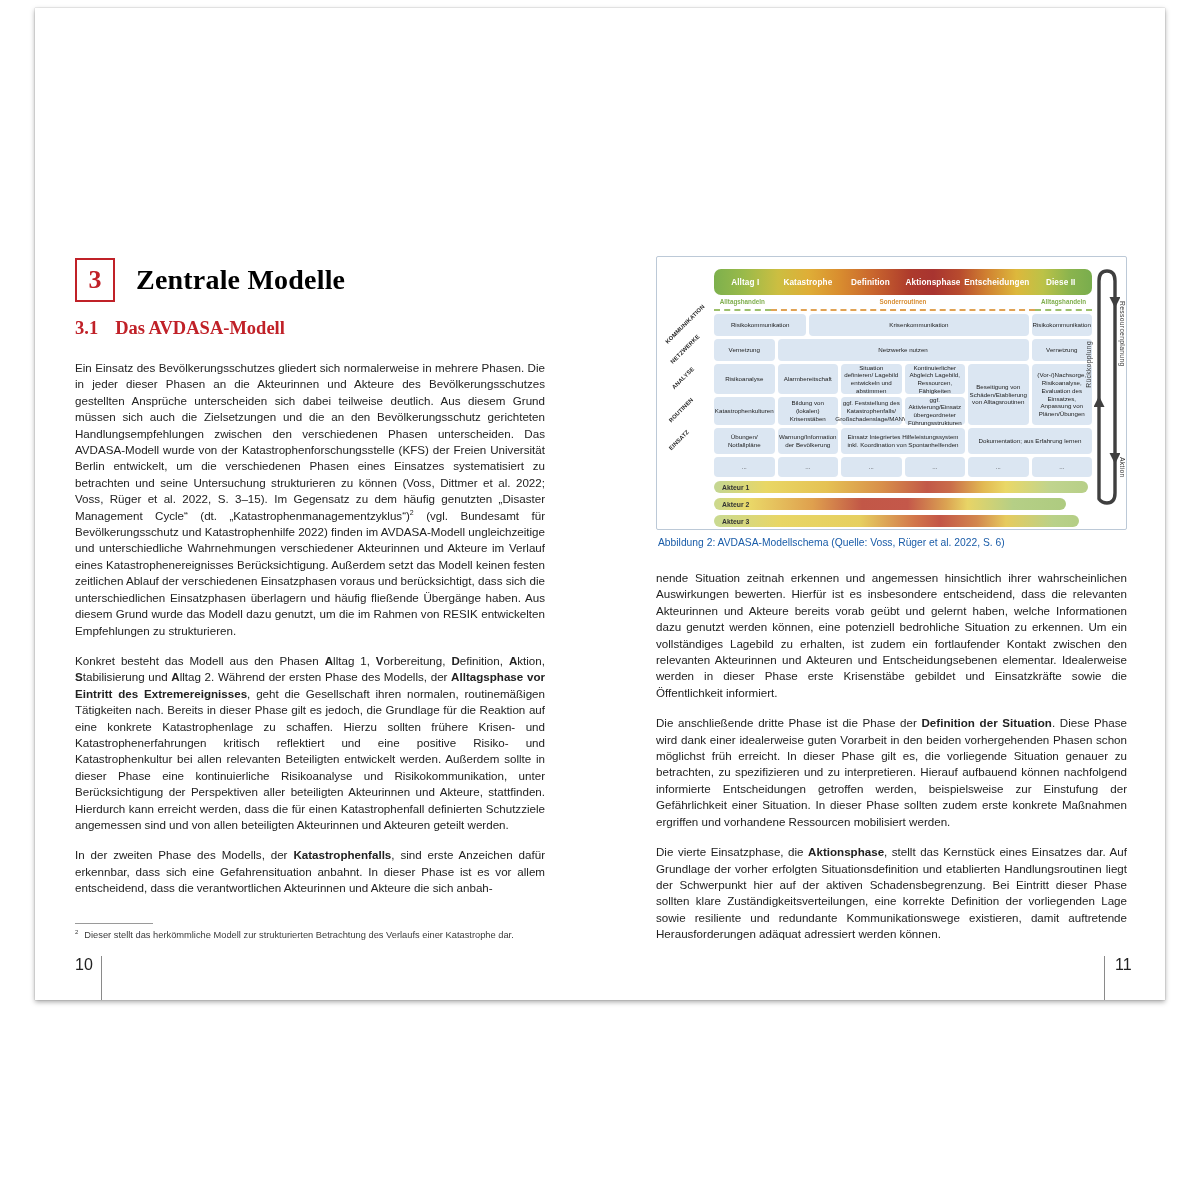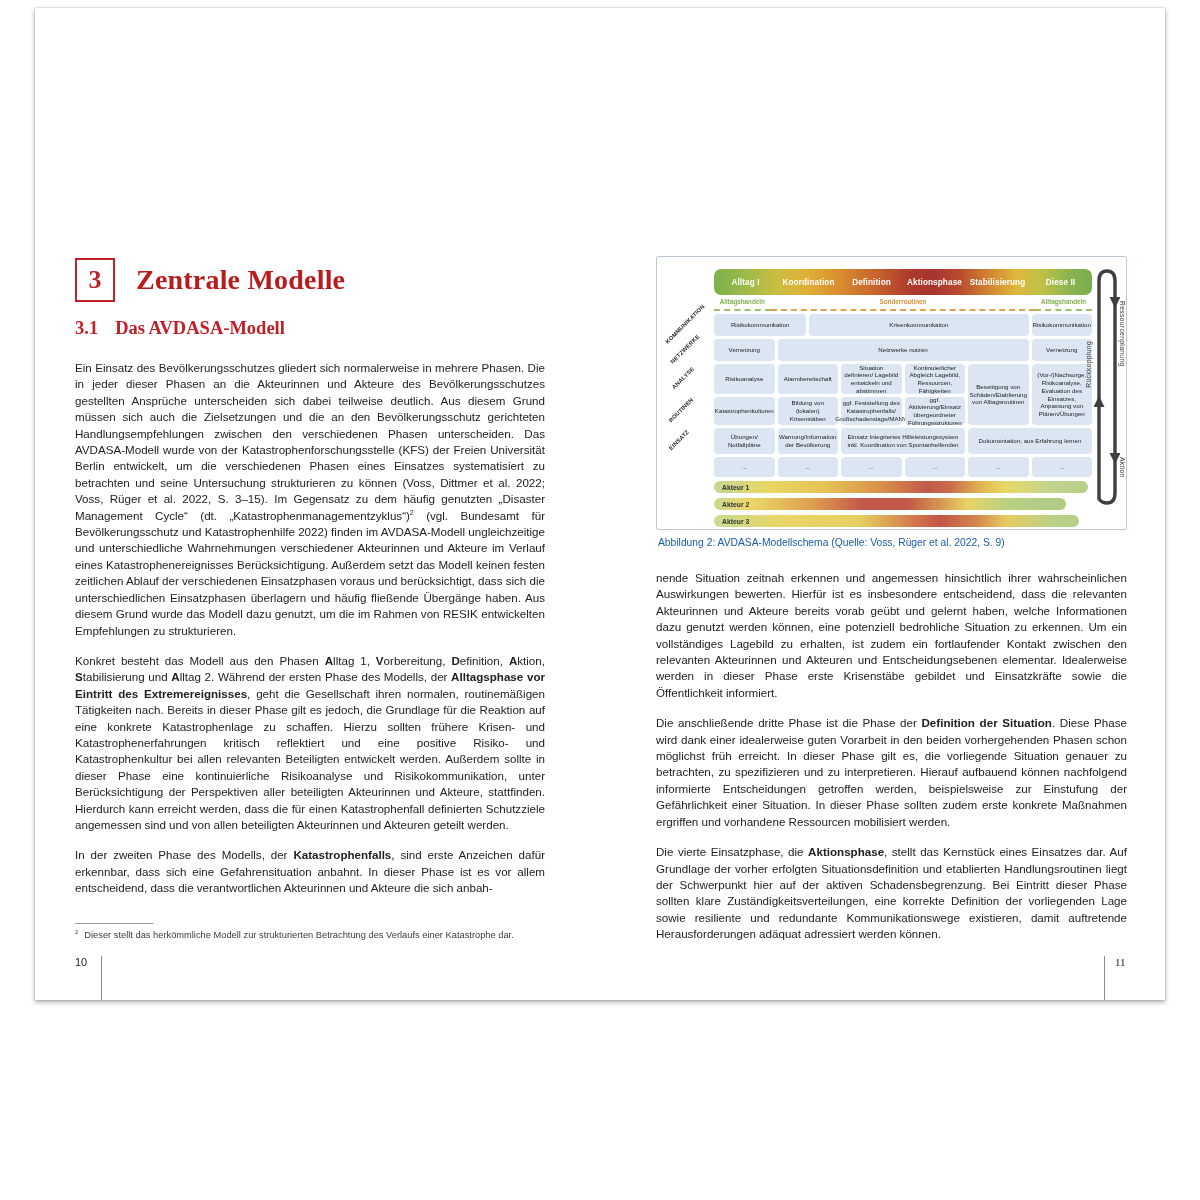--- a/index.html
+++ b/index.html
@@ -6,37 +6,37 @@
   .stage{position:relative;width:1200px;height:1200px;background:#fff;overflow:hidden;
          font-family:"Liberation Sans",sans-serif;}
   .sheet{position:absolute;left:35px;top:8px;width:1130px;height:992px;background:#fff;
          box-shadow:0 2px 5px rgba(0,0,0,.35), 0 0 1px rgba(0,0,0,.35);}
   
   .page-left{position:absolute;left:40px;top:0;width:470px;height:100%;}
   .chapter-head{position:absolute;left:0;top:250px;display:flex;align-items:center;gap:21px;}
   .chapnum{width:36px;height:40px;border:2.5px solid #c02128;color:#c02128;
            display:flex;align-items:center;justify-content:center;
            font:bold 26px "Liberation Serif",serif;}
-  .chaptitle{font:bold 28px "Liberation Serif",serif;color:#b91c1c;letter-spacing:.2px;margin:0;text-align:right;}
+  .chaptitle{font:bold 28px "Liberation Serif",serif;color:#000000;letter-spacing:.2px;margin:0;text-align:right;}
   .section-head{position:absolute;left:0;top:310px;display:flex;gap:17px;
                 font:bold 18.5px "Liberation Serif",serif;color:#c02128;}
   .bodycol{position:absolute;left:0;width:470px;color:#222;
            font-size:11.6px;line-height:16.4px;text-align:justify;}
   .left-body{top:352px;}
   .bodycol p{margin:0 0 14px 0;}
   .bodycol b{font-weight:bold;}
   .bodycol sup{font-size:7px;line-height:0;vertical-align:super;}
   .footnote-block{margin-top:26px;}
   .footnote-sep{width:78px;border-top:1px solid #9a9a9a;margin-bottom:5px;}
   .footnote{font-size:9.3px;line-height:12px;color:#3a3a3a;text-align:left;}
   .footnote sup{font-size:6px;vertical-align:super;margin-right:6px;}
   
-  .folio{position:absolute;font-size:11px;color:#222;top:948px;}
+  .folio{position:absolute;font-size:16px;color:#222;top:948px;}
   .folio-left{left:40px;}
-  .folio-right{left:1080px;font-family:Liberation Serif, serif;}
+  .folio-right{left:1080px;}
   .folio-rule{position:absolute;top:948px;width:1px;height:44px;background:#8a8a8a;}
   .rule-left{left:66px;}
   .rule-right{left:1069px;}
   
   .page-right{position:absolute;left:621px;top:0;width:471px;height:100%;}
   .figure-block{position:absolute;left:0;top:248px;width:473px;}
   .fig-frame{position:relative;width:469px;height:272px;border:1px solid #bcc9d7;
              border-radius:2px;background:#fff;}
   .phase-bar{position:absolute;left:57px;top:12px;width:378px;height:26px;border-radius:7px;
     display:flex;align-items:center;
@@ -106,24 +106,24 @@
           </div>
         </div>
       </div>
     </div>
 
     <div class="page-right">
       <div class="figure-block">
         <div class="fig-frame">
           <div class="phase-bar" id="phase-bar">
               <span class="phase-label">Alltag I</span>
-              <span class="phase-label">Koordination</span>
+              <span class="phase-label">Katastrophe</span>
               <span class="phase-label">Definition</span>
               <span class="phase-label">Aktionsphase</span>
-              <span class="phase-label">Stabilisierung</span>
+              <span class="phase-label">Entscheidungen</span>
               <span class="phase-label">Diese II</span>
             </div>
           <div class="mode-row" id="mode-row">
               <span class="mode-label m0">Alltagshandeln</span>
               <span class="mode-label m1">Sonderroutinen</span>
               <span class="mode-label m2">Alltagshandeln</span>
             </div>
           <div class="dash-row">
             <div class="dash-seg d0"></div>
             <div class="dash-seg d1"></div>
@@ -180,21 +180,21 @@
             <path d="M 5 232 L 5 14 Q 5 4 13 4 Q 21 4 21 14 L 21 226 Q 21 236 13 236 Q 8 236 5 232" fill="none" stroke="#3f3f3f" stroke-width="3.4" stroke-linecap="round"></path>
             <polygon points="15.5,30 26.5,30 21,41" fill="#3f3f3f"></polygon>
             <polygon points="15.5,186 26.5,186 21,197" fill="#3f3f3f"></polygon>
             <polygon points="-0.5,140 10.5,140 5,129" fill="#3f3f3f"></polygon>
           </svg>
           <div class="vlabel vl-ressourcen">Ressourcenplanung</div>
           <div class="vlabel vl-aktion">Aktion</div>
           <div class="vlabel up vl-rueck">Rückkopplung</div>
         </div>
         <div class="fig-caption">
-          <b>Abbildung 2:</b><span> AVDASA-Modellschema (Quelle: Voss, Rüger et al. 2022, S. 9)</span>
+          <b>Abbildung 2:</b><span> AVDASA-Modellschema (Quelle: Voss, Rüger et al. 2022, S. 6)</span>
         </div>
       </div>
       <div class="bodycol right-body">
         <p><span>nende Situation zeitnah erkennen und angemessen hinsichtlich ihrer wahrscheinlichen Auswirkungen bewerten. Hierfür ist es insbesondere entscheidend, dass die relevanten Akteurinnen und Akteure bereits vorab geübt und gelernt haben, welche Informationen dazu genutzt werden können, eine potenziell bedrohliche Situation zu erkennen. Um ein vollständiges Lagebild zu erhalten, ist zudem ein fortlaufender Kontakt zwischen den relevanten Akteurinnen und Akteuren und Entscheidungsebenen elementar. Idealerweise werden in dieser Phase erste Krisenstäbe gebildet und Einsatzkräfte sowie die Öffentlichkeit informiert.</span></p>
         <p><span>Die anschließende dritte Phase ist die Phase der </span><b>Definition der Situation</b><span>. Diese Phase wird dank einer idealerweise guten Vorarbeit in den beiden vorhergehenden Phasen schon möglichst früh erreicht. In dieser Phase gilt es, die vorliegende Situation genauer zu betrachten, zu spezifizieren und zu interpretieren. Hierauf aufbauend können nachfolgend informierte Entscheidungen getroffen werden, beispielsweise zur Einstufung der Gefährlichkeit einer Situation. In dieser Phase sollten zudem erste konkrete Maßnahmen ergriffen und vorhandene Ressourcen mobilisiert werden.</span></p>
         <p><span>Die vierte Einsatzphase, die </span><b>Aktionsphase</b><span>, stellt das Kernstück eines Einsatzes dar. Auf Grundlage der vorher erfolgten Situationsdefinition und etablierten Handlungsroutinen liegt der Schwerpunkt hier auf der aktiven Schadensbegrenzung. Bei Eintritt dieser Phase sollten klare Zuständigkeitsverteilungen, eine korrekte Definition der vorliegenden Lage sowie resiliente und redundante Kommunikationswege existieren, damit auftretende Herausforderungen adäquat adressiert werden können.</span></p>
       </div>
     </div>
 
     <div class="folio folio-left">10</div>

